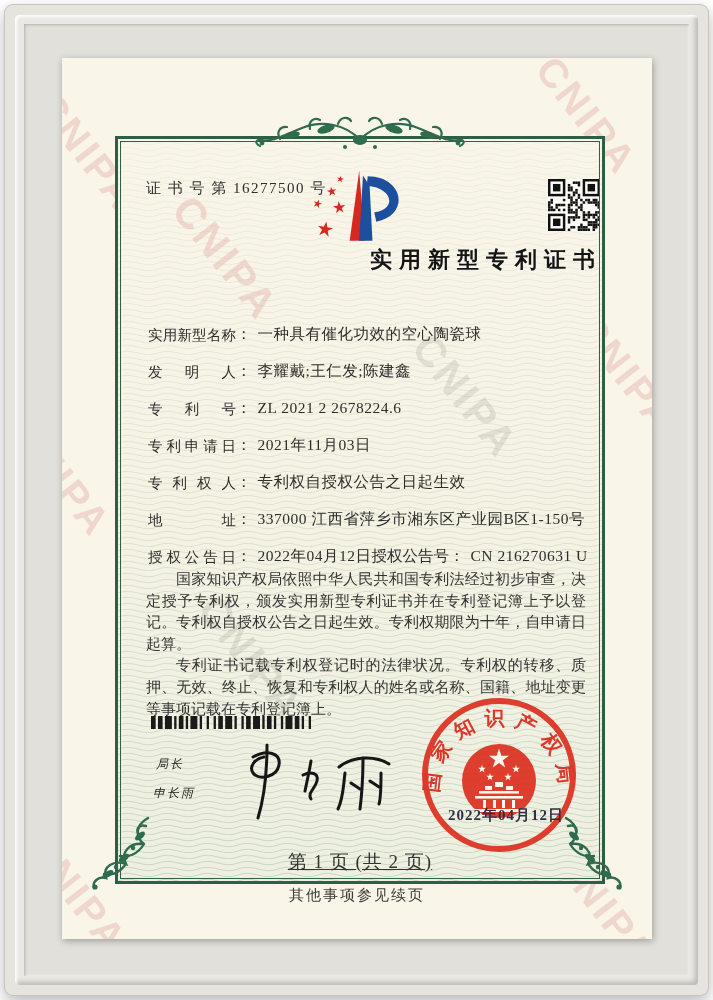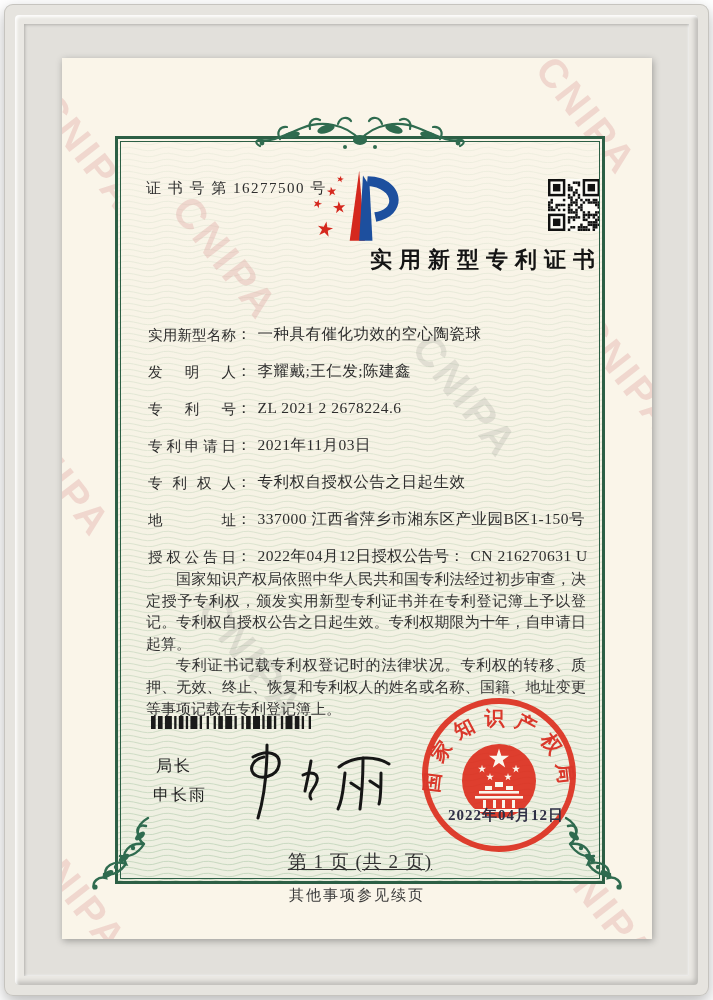--- a/index.html
+++ b/index.html
@@ -35,21 +35,21 @@
   
   .frow{left:30px;width:450px;font-size:15.5px;white-space:nowrap;color:#2d2d2d;}
   .lbl{display:inline-block;width:88px;font-size:14.5px;text-align:justify;text-align-last:justify;vertical-align:bottom;}
   .colon{margin-right:6px;}
   .val{letter-spacing:.5px;}
   .pair2{}
   
   .paras{left:28px;top:430px;width:440px;font-size:15px;line-height:21.6px;color:#333;text-align:justify;}
   .paras p{margin:0;text-indent:2em;}
   
-  .issuer{font-size:16px;color:#222;letter-spacing:2px;}
+  .issuer{font-size:12px;color:#222;letter-spacing:2px;font-style:italic;}
   .seal-date{text-align:center;font-size:15px;color:#2f2f45;letter-spacing:1px;font-weight:bold;}
   .page-note{width:100%;text-align:center;font-size:19px;color:#333;letter-spacing:1px;text-decoration:underline;}
   .cont-note{left:53px;width:484px;text-align:center;font-size:15px;color:#3a3a3a;letter-spacing:2px;}
   svg{display:block;}
 </style>
 </head>
 <body>
 
 <div class="frame"></div>
 <div class="frame-bevel"></div>

